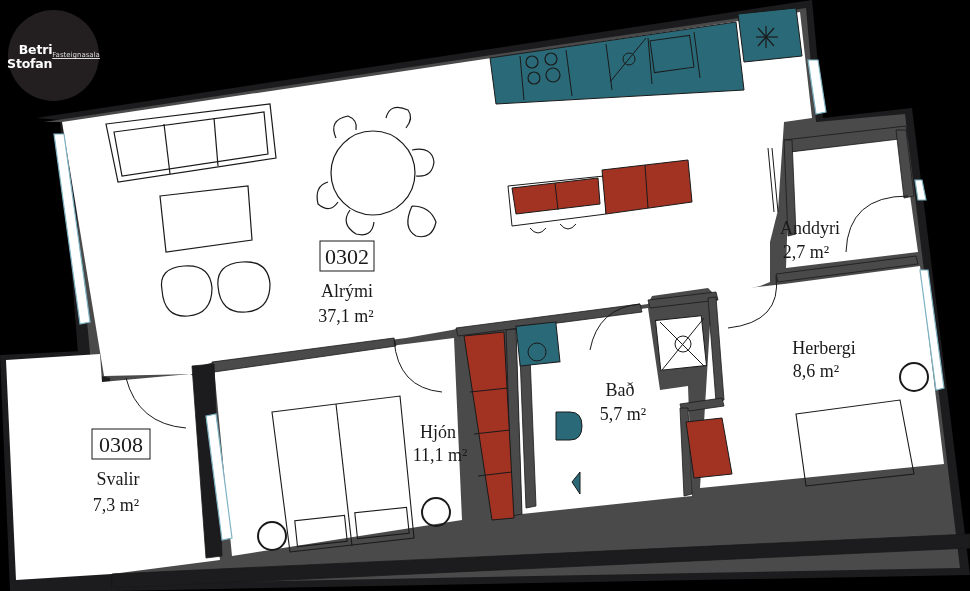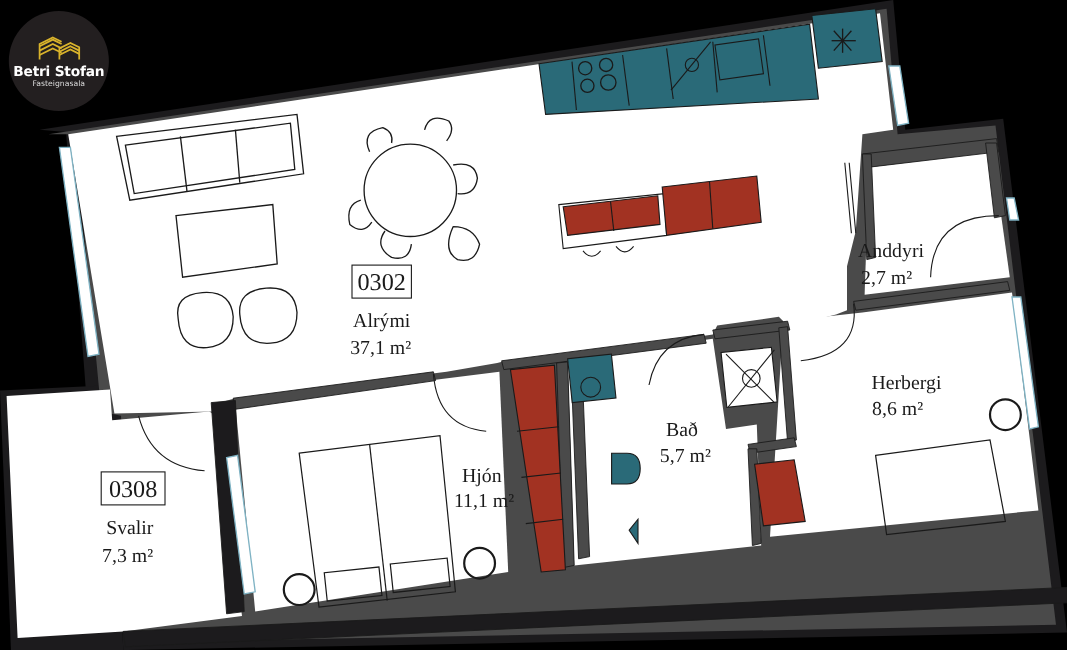--- a/index.html
+++ b/index.html
@@ -1,23 +1,23 @@
 <!DOCTYPE html>
 <html><head>
 <meta charset="utf-8">
 <style>
   html,body{margin:0;padding:0;background:#000;}
   body{width:970px;height:591px;overflow:hidden;position:relative;font-family:"DejaVu Serif",serif;}
   #plan{position:absolute;left:0;top:0;width:970px;height:591px;}
   .room-label{font-family:"Liberation Serif","DejaVu Serif",serif;font-size:18px;fill:#1a1a1a;}
   .unit-num{font-family:"Liberation Serif","DejaVu Serif",serif;font-size:22px;fill:#1a1a1a;}
   .logo{position:absolute;left:8px;top:10px;width:91px;height:91px;border-radius:50%;background:#231f20;
-        display:flex;flex-direction:column;align-items:center;justify-content:center;text-align:right;}
+        display:flex;flex-direction:row;align-items:center;justify-content:center;text-align:right;}
   .logo-title{font-family:"DejaVu Sans",sans-serif;font-weight:bold;color:#fff;font-size:12.5px;line-height:14px;margin-top:2px;letter-spacing:-0.2px;}
-  .logo-sub{font-family:"DejaVu Sans",sans-serif;color:#ddd;font-size:7px;line-height:9px;}
+  .logo-sub{font-family:"DejaVu Sans",sans-serif;color:#ddd;font-size:7px;line-height:9px;text-decoration:underline;}
   .logo-mark{width:44px;height:26px;}
 </style>
 </head>
 <body>
 
 <svg id="plan" viewBox="0 0 970 591" xmlns="http://www.w3.org/2000/svg">
 
   <rect x="0" y="0" width="970" height="591" fill="#000"></rect>
 
   <g>

